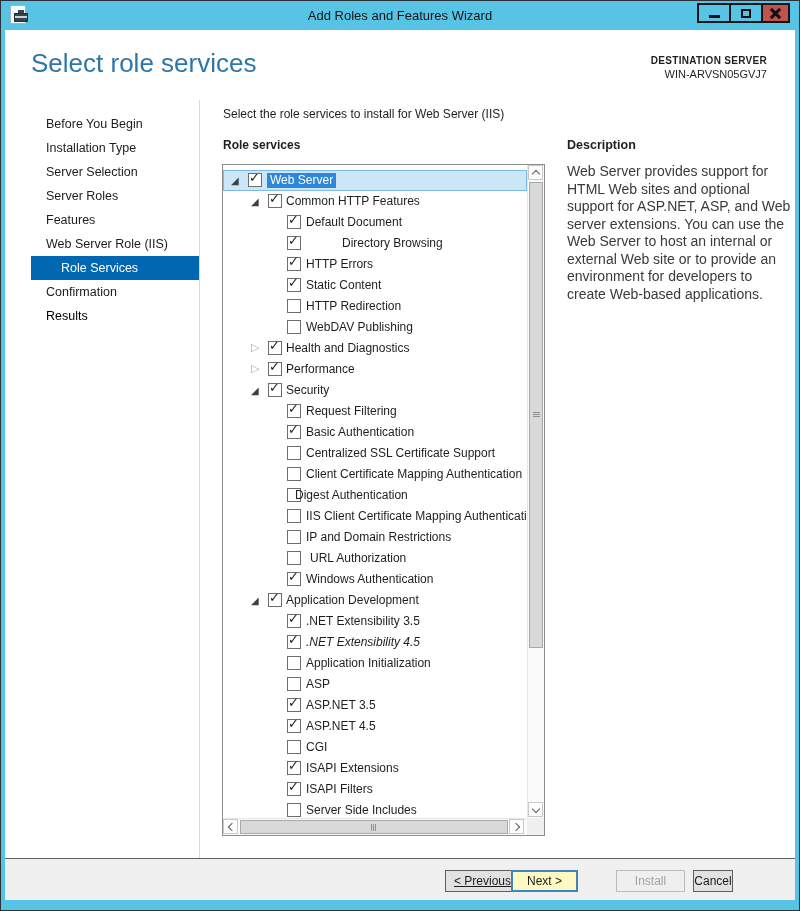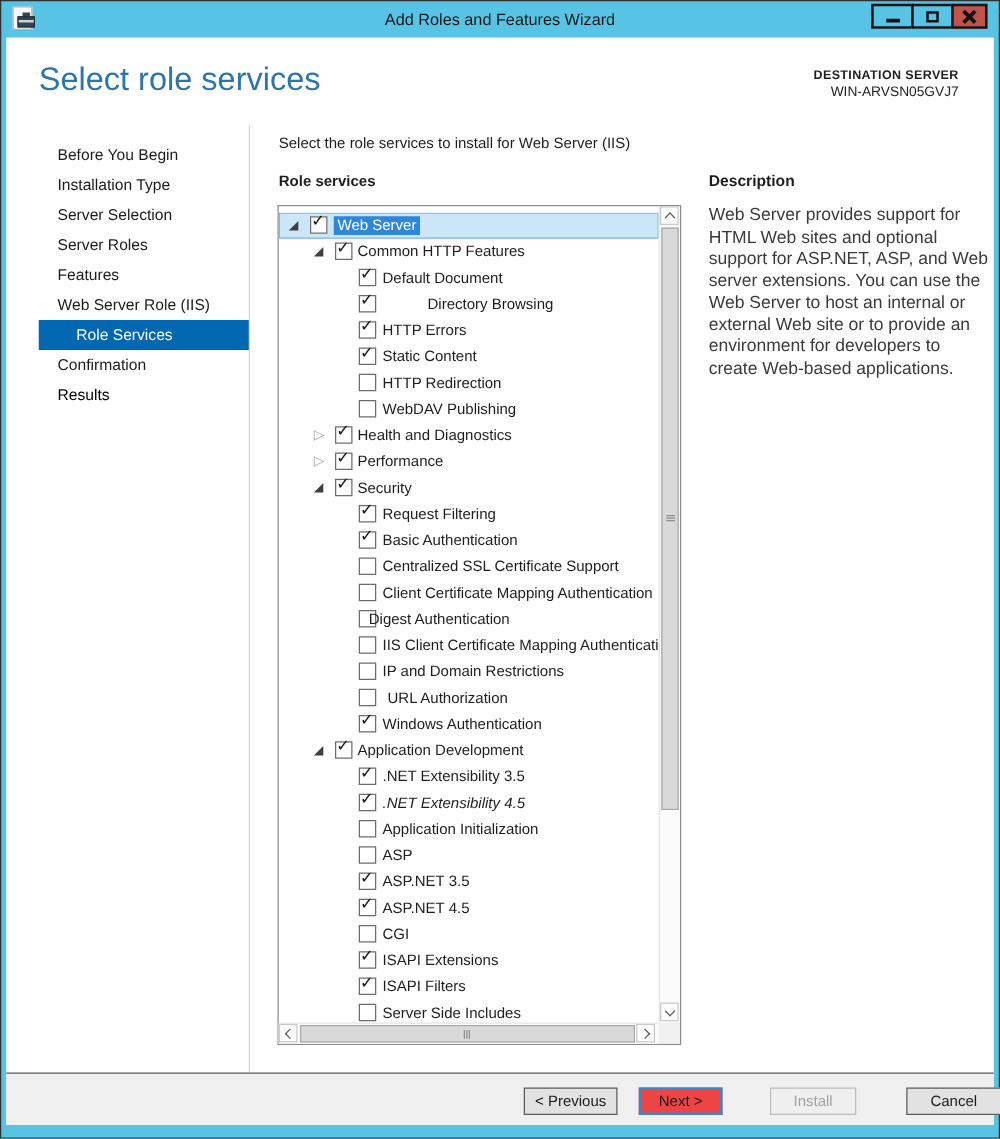--- a/index.html
+++ b/index.html
@@ -91,21 +91,21 @@
   .desc-title { font-size:12.5px; font-weight:bold; color:#1e1e1e; }
   .desc-body  { margin-top:11px; font-size:14px; line-height:17.5px; color:#3a3a3a; }
 
   
   .footer { position:absolute; left:0; right:0; bottom:0; height:42px; background:#f0f0f0; border-top:1px solid #5f5f5f; }
   .btn {
     position:absolute; top:11px; height:22px; padding:0;
     font-family:"Liberation Sans", sans-serif; font-size:12px; color:#1c1c1c;
     background:#e2e2e2; border:1px solid #5e5e5e; text-align:center; line-height:19px;
   }
-  .btn.default  { border:2px solid #4285bc; background:#ef4444; line-height:17px; }
+  .btn.default  { border:2px solid #4285bc; background:#fef9c3; line-height:17px; }
   .btn.disabled { background:#efefef; border:1px solid #bcbcbc; color:#a3a3a3; }
 </style>
 </head>
 <body>
 
 <div class="window">
 
   <div class="titlebar">
     <div class="app-icon">
       <span class="page"></span>
@@ -352,20 +352,20 @@
       </div>
       <div class="corner"></div>
     </div>
 
     <div class="desc">
       <div class="desc-title">Description</div>
       <div class="desc-body">Web Server provides support for HTML Web sites and optional support for ASP.NET, ASP, and Web server extensions. You can use the Web Server to host an internal or external Web site or to provide an environment for developers to create Web-based applications.</div>
     </div>
 
     <div class="footer">
-        <button class="btn" style="left: 414px; width: 75px;">&lt; Previous</button>
+        <button class="btn" style="left: 440px; width: 75px; text-decoration: underline;">&lt; Previous</button>
         <button class="btn default" style="left: 506px; width: 67px;">Next &gt;</button>
         <button class="btn disabled" disabled="" style="left: 611px; width: 69px;">Install</button>
-        <button class="btn" style="left: 720px; width: 76px;">Cancel</button>
+        <button class="btn" style="left: 688px; width: 40px;">Cancel</button>
       </div>
 
   </div>
 </div>
 
 </body></html>

